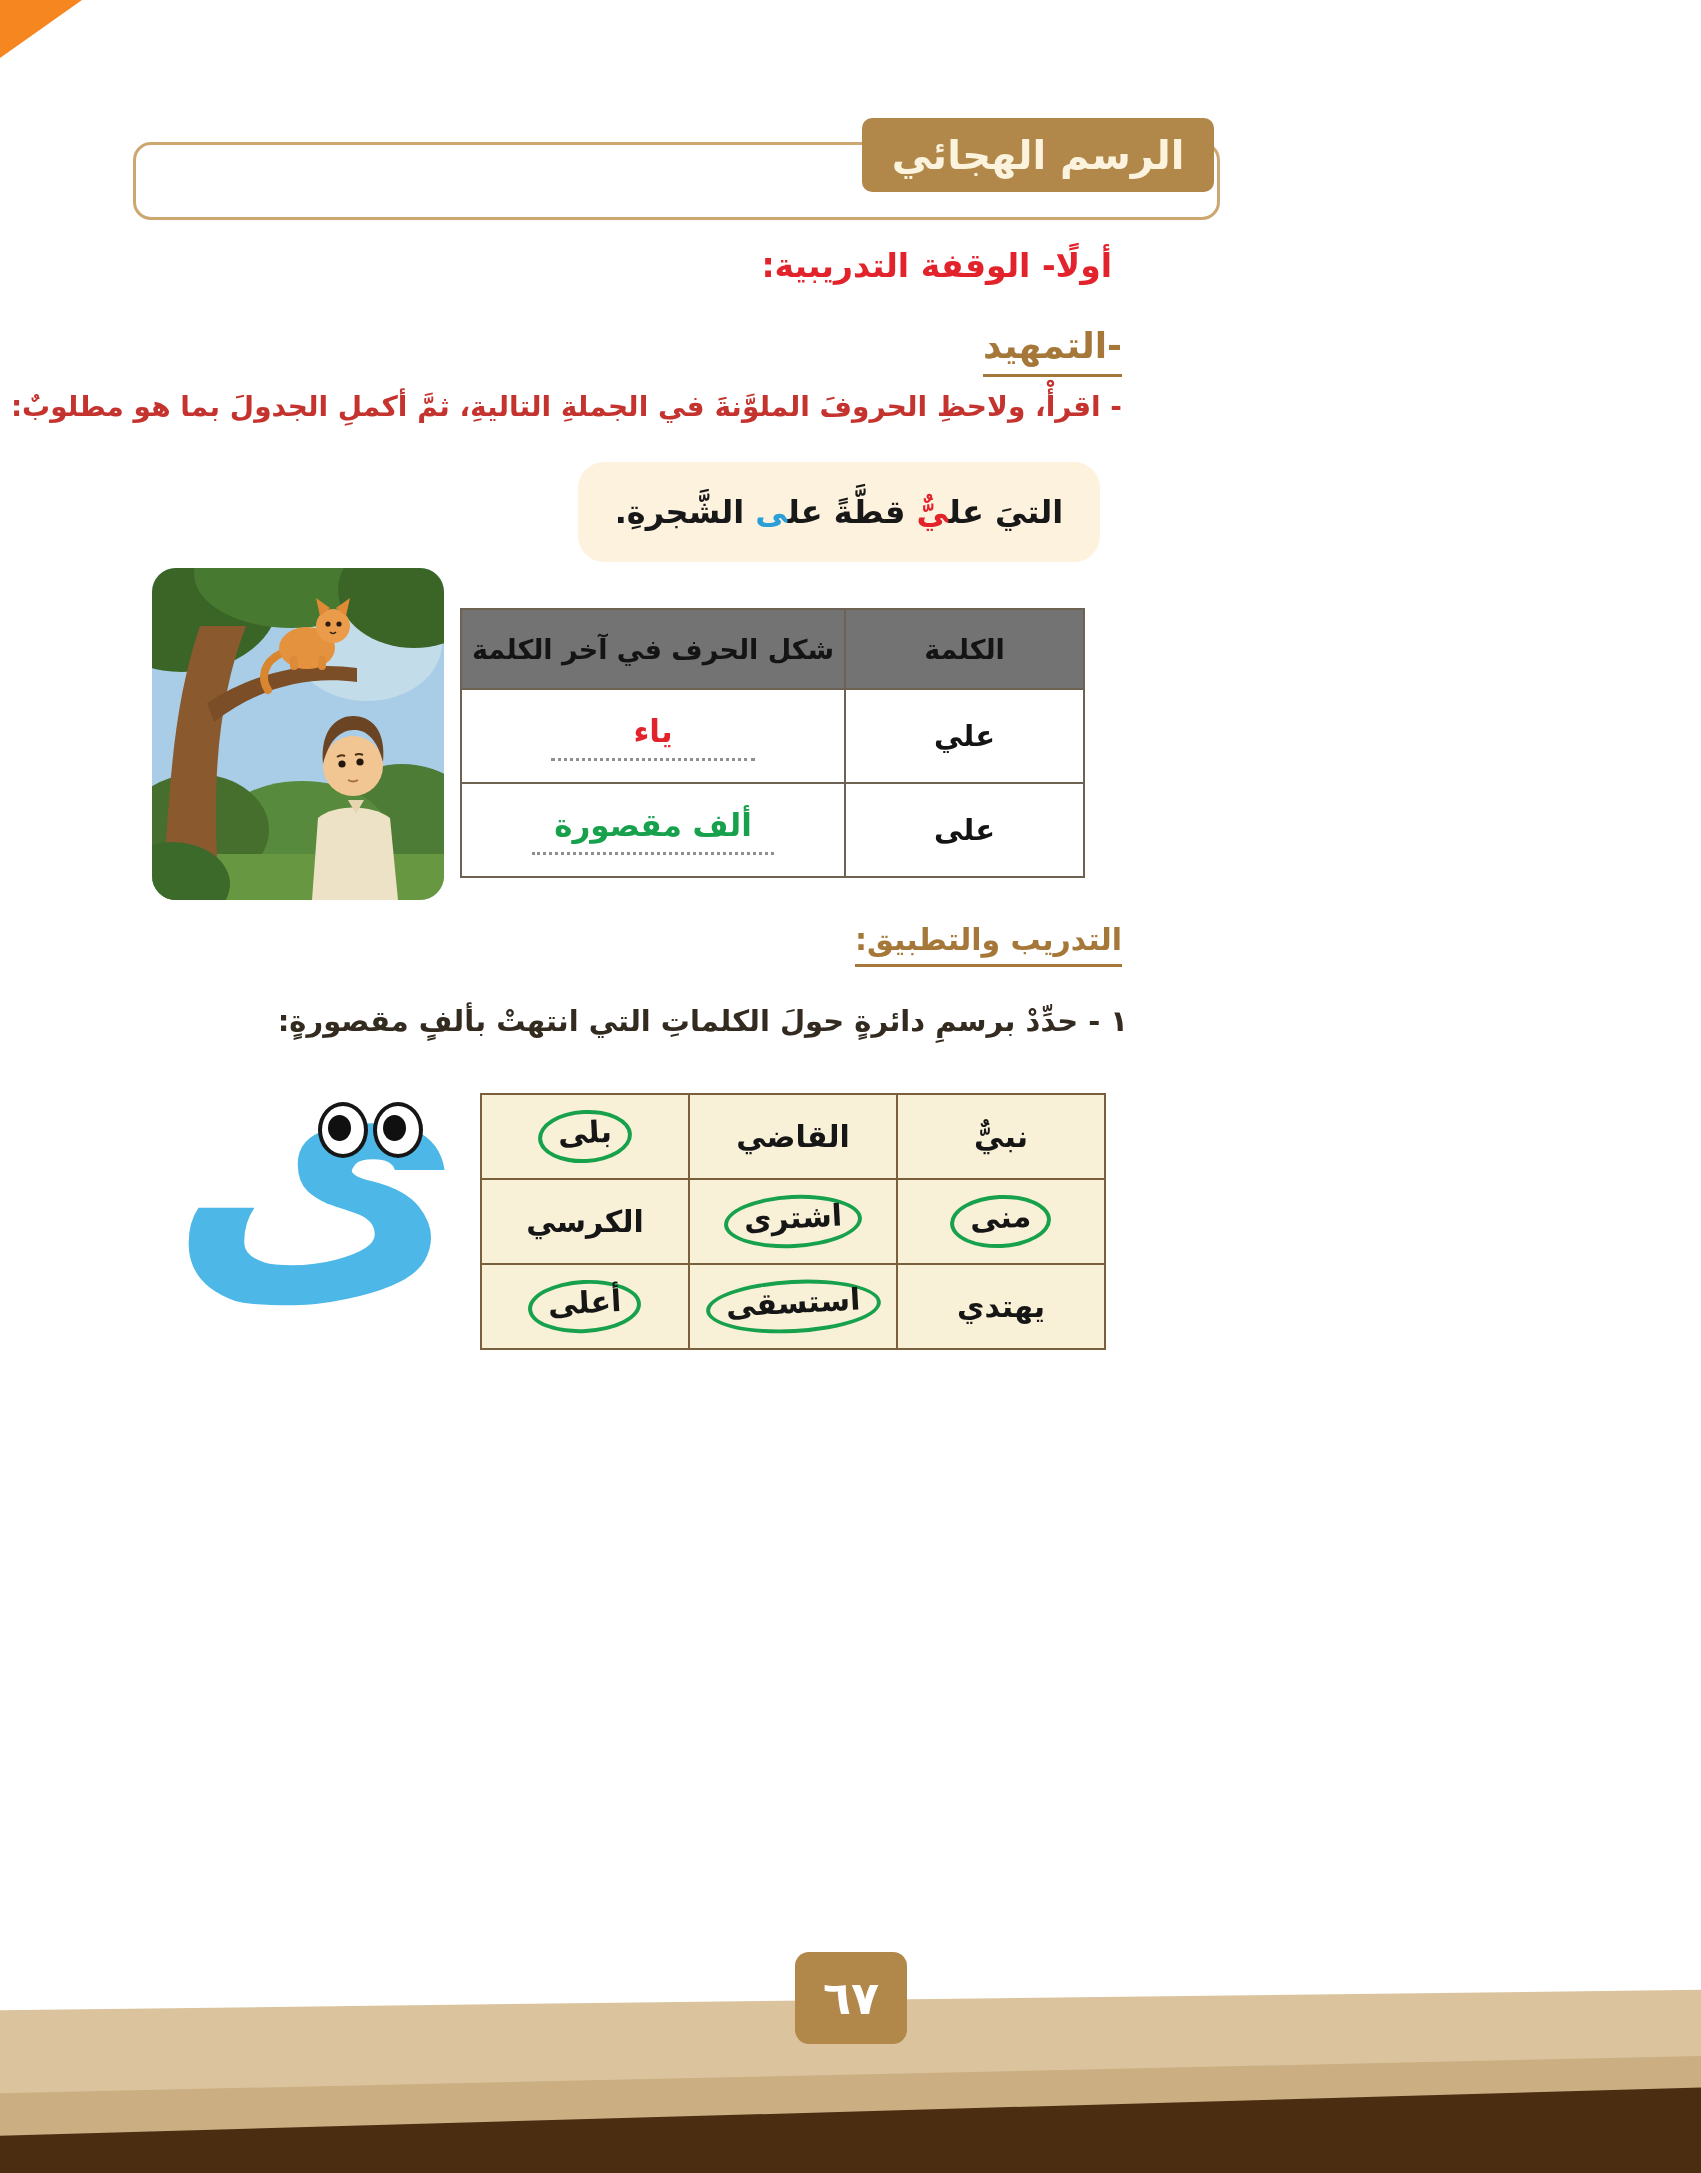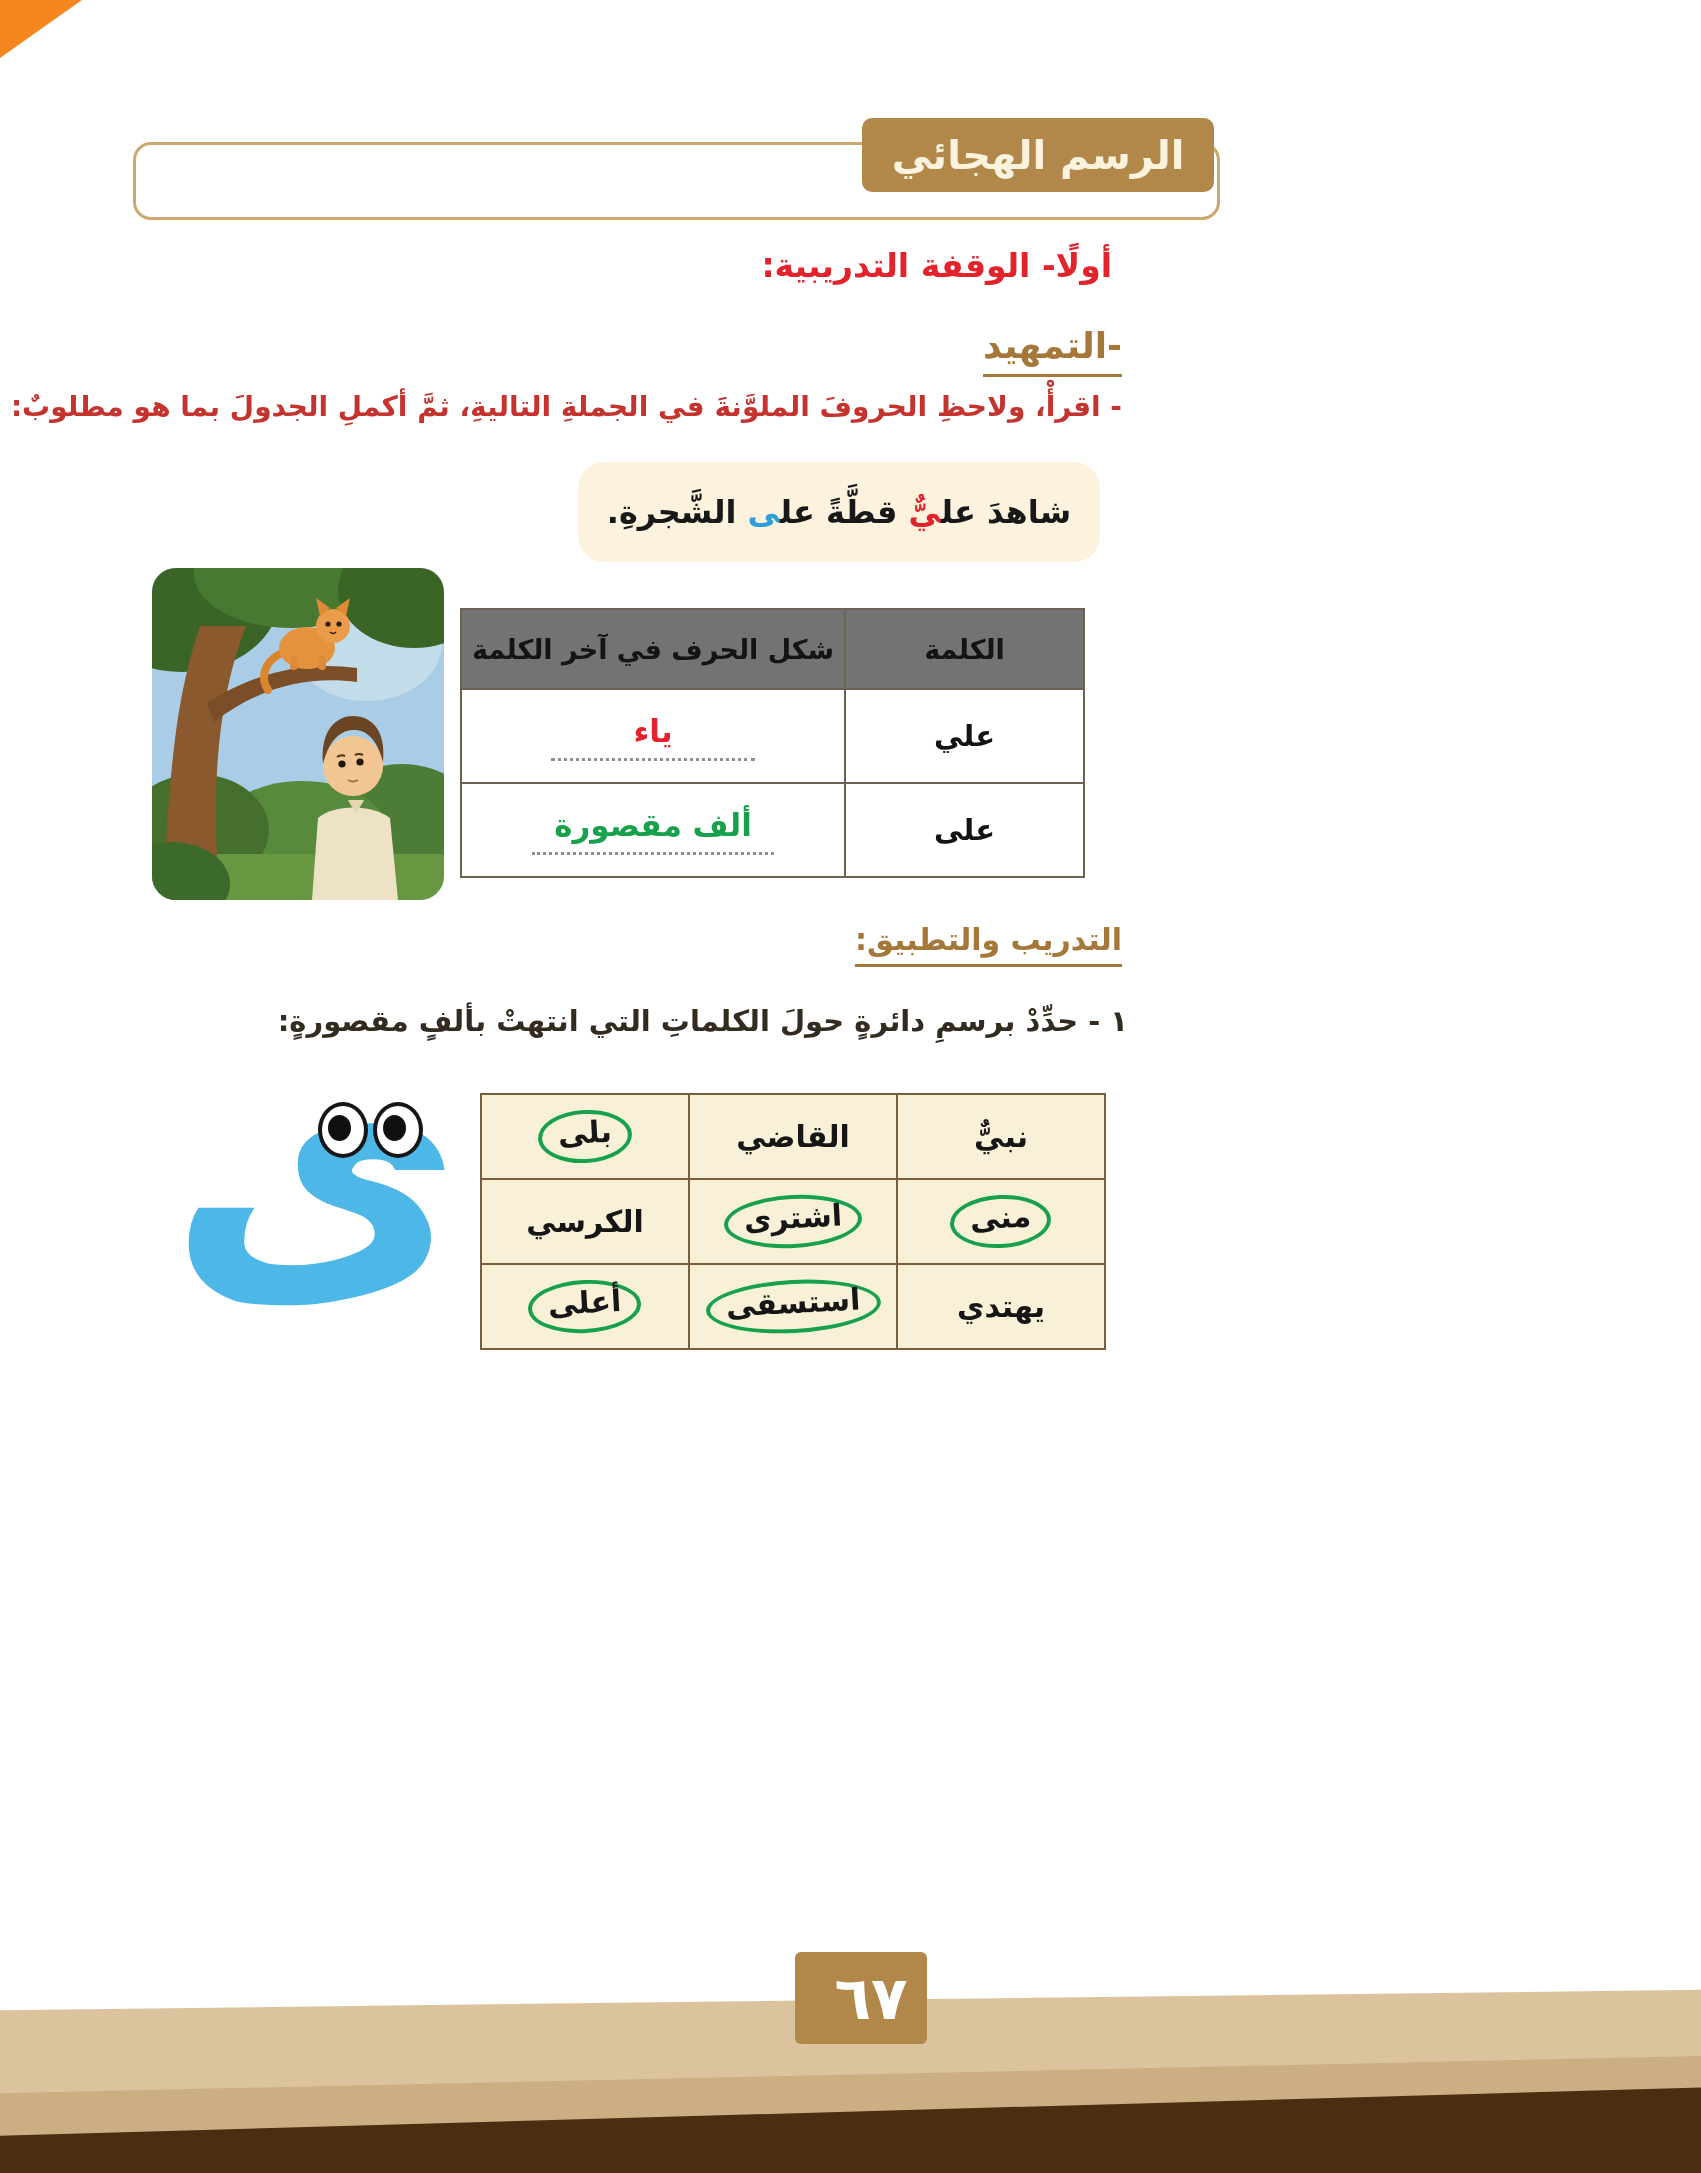--- a/index.html
+++ b/index.html
@@ -67,38 +67,38 @@
     padding:1px 16px 9px; transform:rotate(-3deg); }
 
   
   .band-tan  { position:absolute; left:0; top:1988px; width:1701px; height:185px;
     background:#dbc49d; clip-path:polygon(0 12%,100% 1%,100% 100%,0 100%); }
   .band-mid  { position:absolute; left:0; top:2040px; width:1701px; height:133px;
     background:#cbaf83; clip-path:polygon(0 40%,100% 12%,100% 100%,0 100%); }
   .band-dark { position:absolute; left:0; top:2080px; width:1701px; height:93px;
     background:#4b2d12; clip-path:polygon(0 60%,100% 8%,100% 100%,0 100%); }
   .page-badge { position:absolute; left:795px; top:1952px; width:112px; height:92px;
-    background:var(--brown); border-radius:6px; display:flex; align-items:center;
-    justify-content:center; color:#fff; font-size:60px; font-weight:bold; z-index:5;padding-left:20px; }
+    background:var(--brown); border-radius:14px; display:flex; align-items:center;
+    justify-content:center; color:#fff; font-size:46px; font-weight:bold; z-index:5; }
 </style>
 </head>
 <body>
 
 <div class="page">
 
   <div class="corner-orange"></div>
 
   <div class="header-box"></div>
   <div class="header-badge">الرسم الهجائي</div>
 
   <div class="sec-title">أولًا- الوقفة التدريبية:</div>
   <div class="tamheed">-التمهيد</div>
   <div class="instruction">- اقرأْ، ولاحظِ الحروفَ الملوَّنةَ في الجملةِ التاليةِ، ثمَّ أكملِ الجدولَ بما هو مطلوبٌ:</div>
 
-  <div class="sentence-box"><span>شاهدَ عل‍</span><span class="red">‍يٌّ</span><span> قطَّةً عل‍</span><span class="blue">‍ى</span><span> الشَّجرةِ.</span></div>
+  <div class="sentence-box"><span>التيَ عل‍</span><span class="red">‍يٌّ</span><span> قطَّةً عل‍</span><span class="blue">‍ى</span><span> الشَّجرةِ.</span></div>
 
   <div class="illustration" role="img" aria-label="boy-looking-at-cat-on-tree">
     <svg viewBox="0 0 292 332" xmlns="http://www.w3.org/2000/svg">
       <rect width="292" height="332" fill="#a9cde6"></rect>
       <ellipse cx="215" cy="75" rx="75" ry="58" fill="#c3dcea"></ellipse>
       <ellipse cx="250" cy="258" rx="78" ry="62" fill="#4c7c35"></ellipse>
       <ellipse cx="150" cy="268" rx="88" ry="55" fill="#578a3c"></ellipse>
       <ellipse cx="45" cy="262" rx="72" ry="56" fill="#466f2e"></ellipse>
       <rect y="286" width="292" height="46" fill="#679741"></rect>
       <ellipse cx="30" cy="28" rx="98" ry="76" fill="#3a6527"></ellipse>

